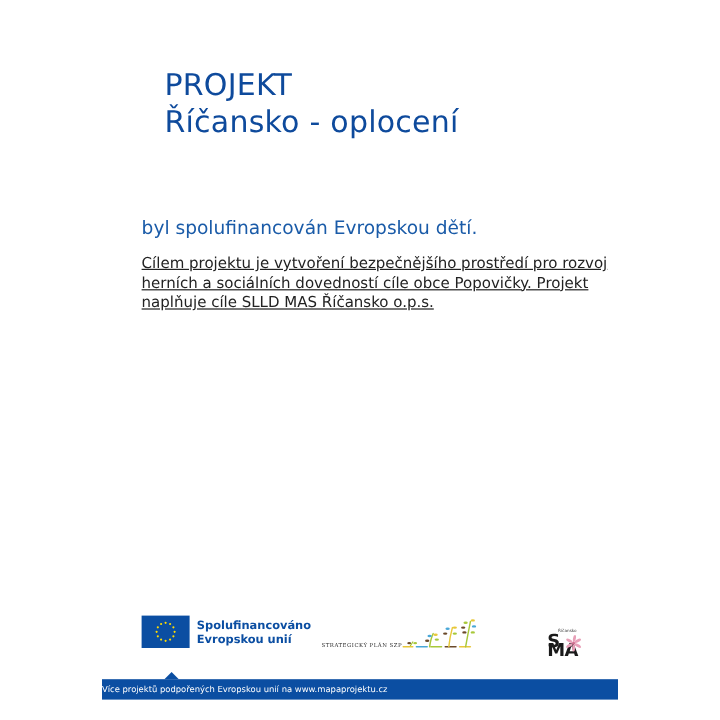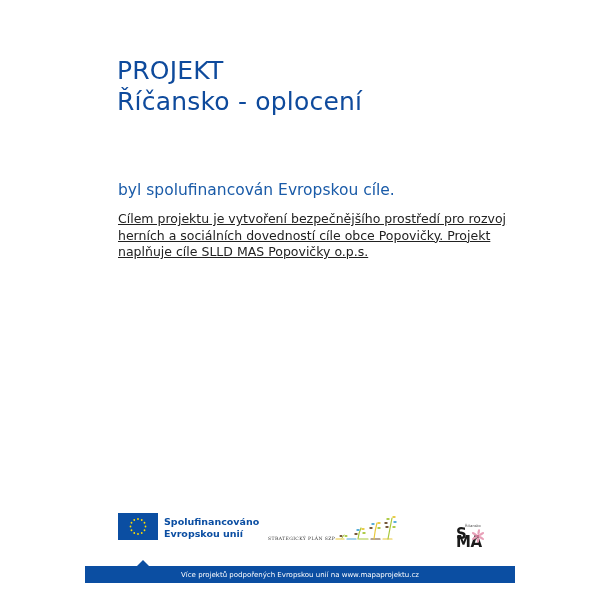--- a/index.html
+++ b/index.html
@@ -25,20 +25,21 @@
       left: 117px;
       top: 55px;
       color: #0e4a9c;
     }
     .title-line {
       font-family: "DejaVu Sans", sans-serif;
       font-size: 25px;
       line-height: 31px;
       white-space: nowrap;
       letter-spacing: 0.2px;
+      margin-left: 20px;
     }
     .subtitle {
       position: absolute;
       left: 118px;
       top: 181px;
       font-size: 15.5px;
       color: #1a5ba8;
       white-space: nowrap;
     }
     .description {
@@ -136,21 +137,20 @@
       position: absolute;
       left: 85px;
       top: 566px;
       width: 430px;
       height: 17px;
       background: #0b4ea2;
       color: #ffffff;
       font-size: 7px;
       display: flex;
       align-items: center;
-      justify-content: center;
     }
     .footer-bar span { white-space: nowrap; }
     .footer-notch {
       position: absolute;
       left: 137px;
       top: 560px;
       width: 0; height: 0;
       border-left: 6px solid transparent;
       border-right: 6px solid transparent;
       border-bottom: 6px solid #0b4ea2;
@@ -159,26 +159,26 @@
 </head>
 <body>
 
 <div class="poster">
 
   <div class="title-block">
     <div class="title-line">PROJEKT</div>
     <div class="title-line">Říčansko - oplocení</div>
   </div>
 
-  <div class="subtitle">byl spolufinancován Evropskou cíle.</div>
+  <div class="subtitle">byl spolufinancován Evropskou dětí.</div>
 
   <div class="description">
     <span>Cílem projektu je vytvoření bezpečnějšího prostředí pro rozvoj</span>
     <span>herních a sociálních dovedností cíle obce Popovičky. Projekt</span>
-    <span>naplňuje cíle SLLD MAS Popovičky o.p.s.</span>
+    <span>naplňuje cíle SLLD MAS Říčansko o.p.s.</span>
   </div>
 
   <div class="eu-logo">
     <div class="eu-flag">
       <svg width="40" height="27" viewBox="0 0 40 27">
         <g fill="#ffdd00">
           <circle cx="20" cy="6" r="0.9"></circle>
           <circle cx="23.75" cy="7" r="0.9"></circle>
           <circle cx="26.5" cy="9.75" r="0.9"></circle>
           <circle cx="27.5" cy="13.5" r="0.9"></circle>

